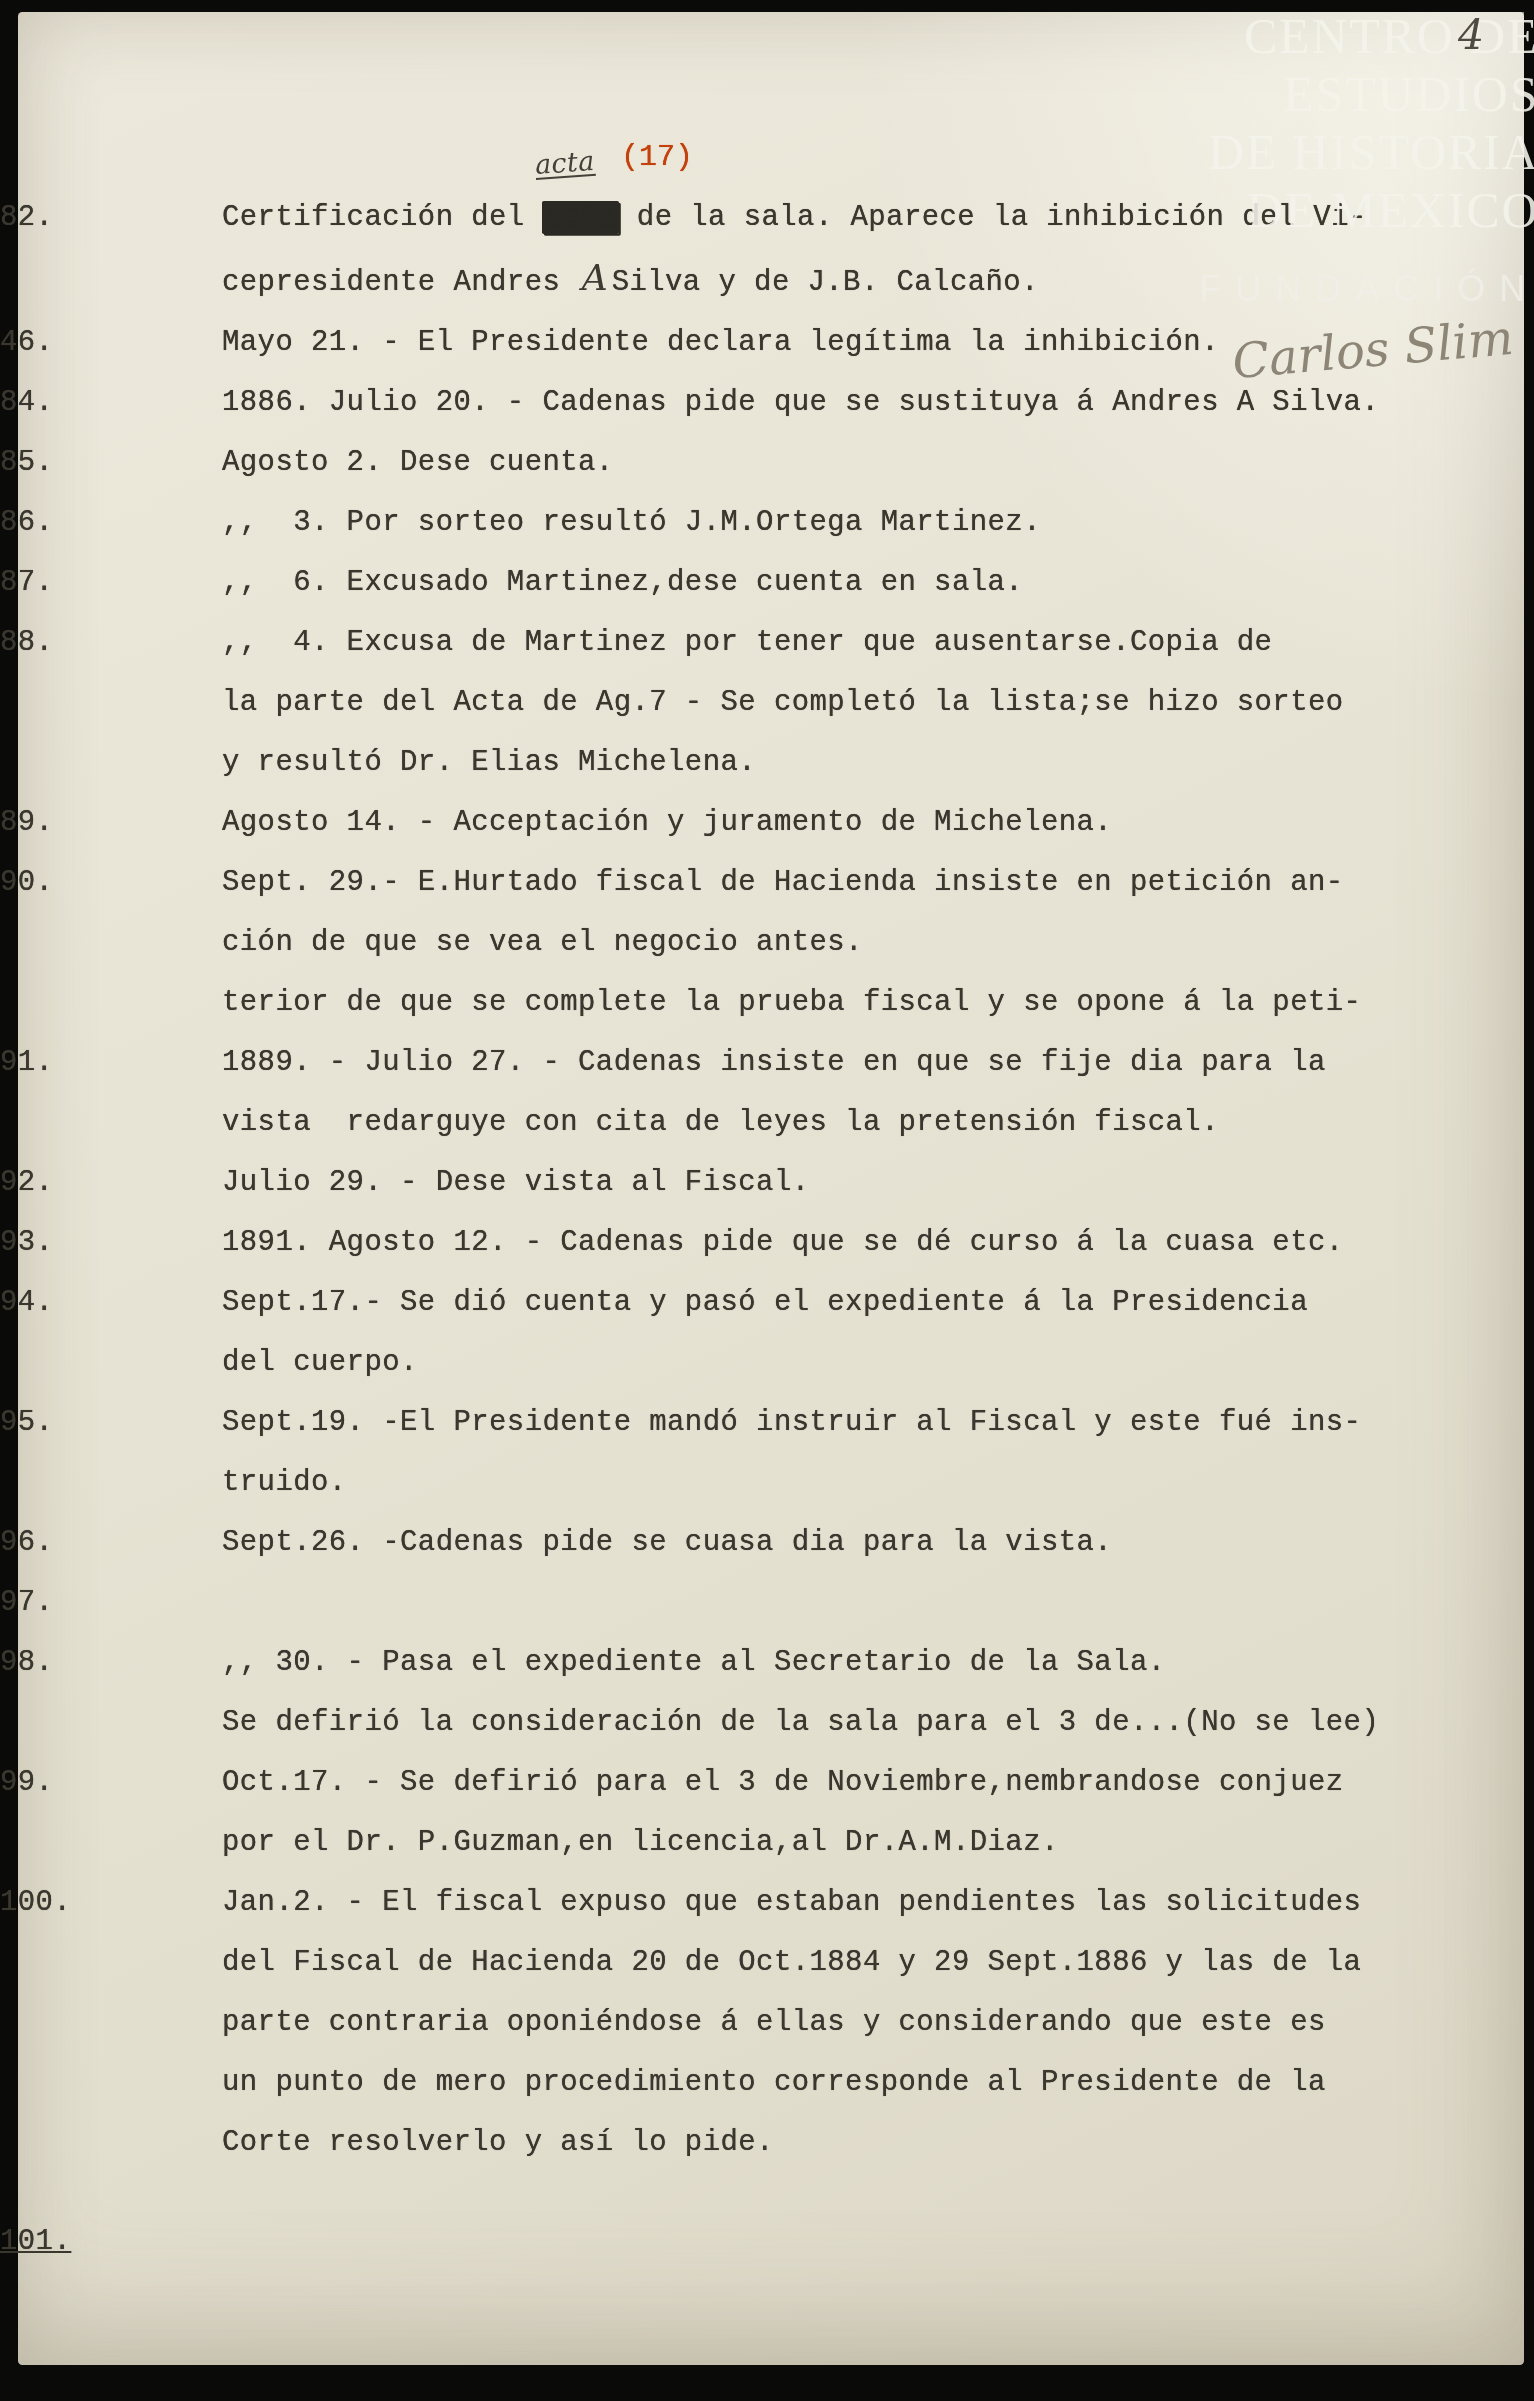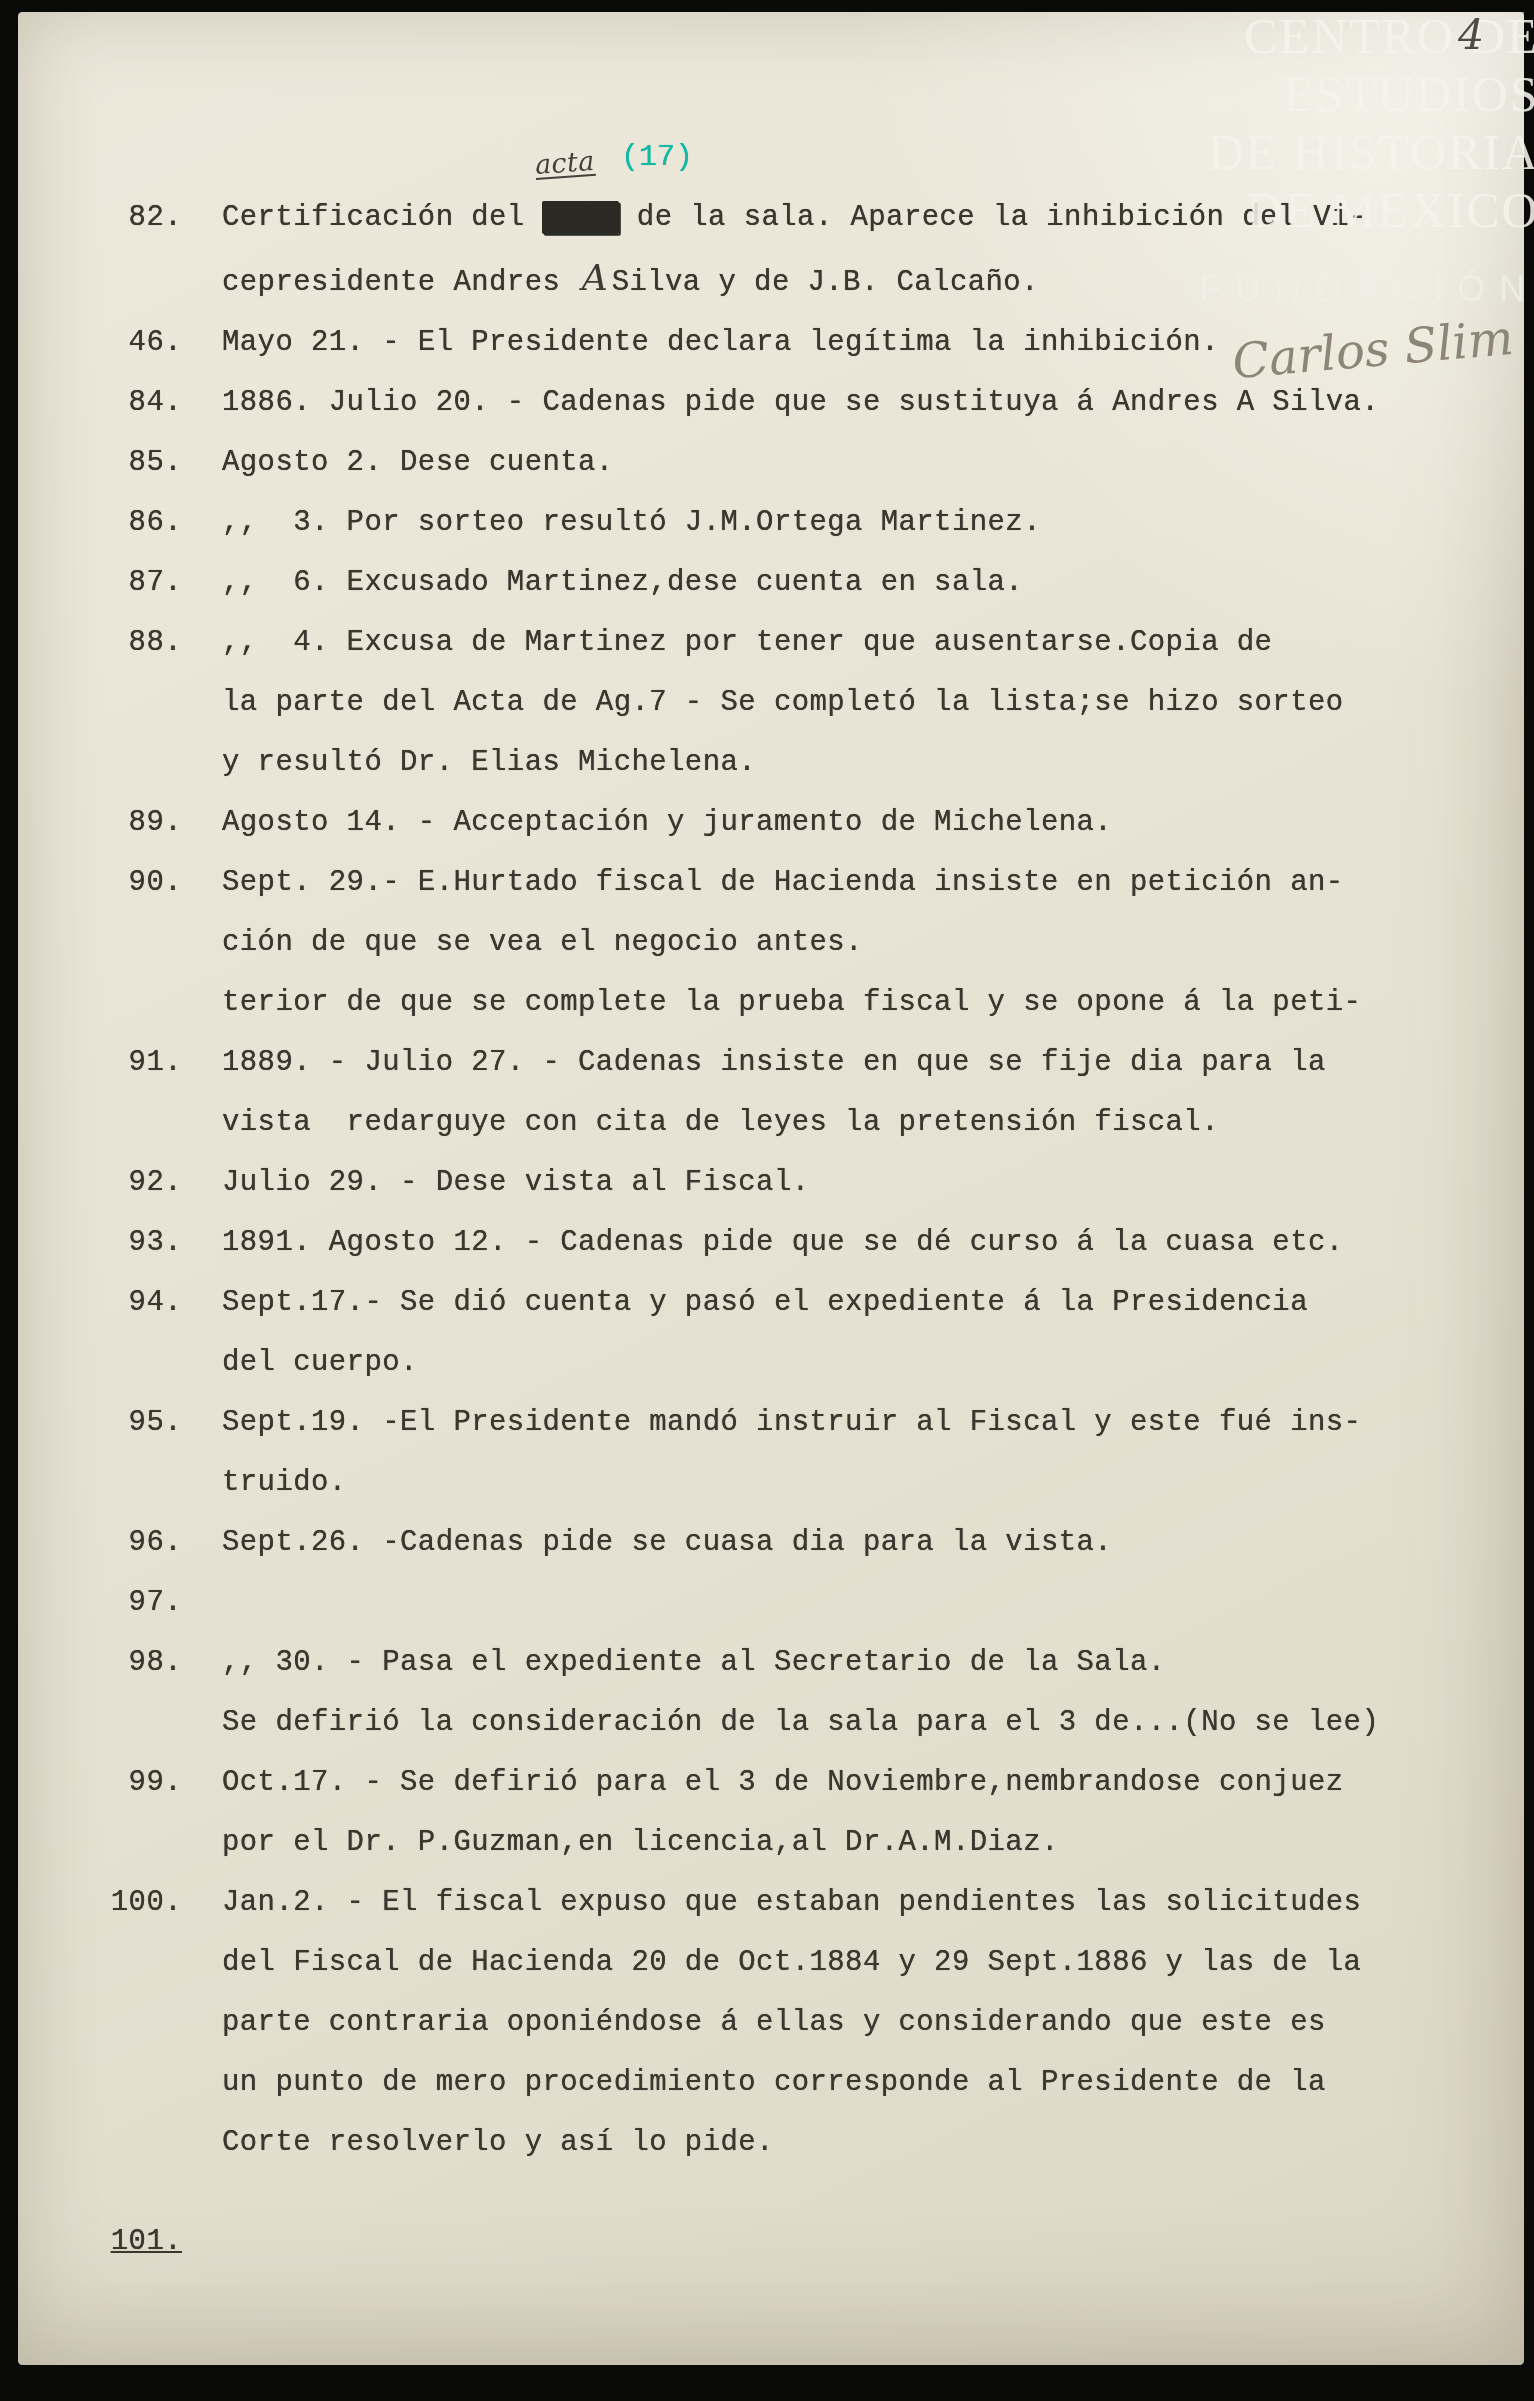--- a/index.html
+++ b/index.html
@@ -48,34 +48,34 @@
   .signature{
     position:absolute;top:321px;left:1232px;
     font-family:"DejaVu Serif",serif;font-style:italic;
     font-size:48px;color:#8d8575;
     transform:rotate(-5deg);
     white-space:nowrap;
     z-index:6;
   }
   .page-number{
     position:absolute;top:140px;left:621px;
-    font-size:30px;color:#14b8a6;
+    font-size:30px;color:#c2410c;
     z-index:4;
     text-shadow:0 0 0.7px currentColor;
   }
   .typed{
     position:absolute;left:0;top:188px;width:100%;
     font-size:29px;line-height:60px;letter-spacing:0.4px;
     color:#3a372f;
     z-index:4;
     text-shadow:0 0 0.7px currentColor;
   }
   .entry{display:flex;align-items:flex-start;}
   .entry.extra-gap{margin-top:39px;text-decoration:underline;}
-  .entry-num{flex:0 0 182px;width:182px;text-align:right;white-space:pre;}
+  .entry-num{flex:0 0 182px;width:182px;text-align:left;white-space:pre;}
   .entry-text{margin-left:40px;}
   .line{white-space:pre;}
   .struck-wrap{position:relative;display:inline-block;}
   .struck{
     color:#2b2923;background:#2b2923;
     padding:0 2.7px;border-radius:1.8px;
     box-shadow:1.8px 1.8px 0 0 #2b2923;
   }
   .hand-above{
     position:absolute;top:-39px;left:-7px;

